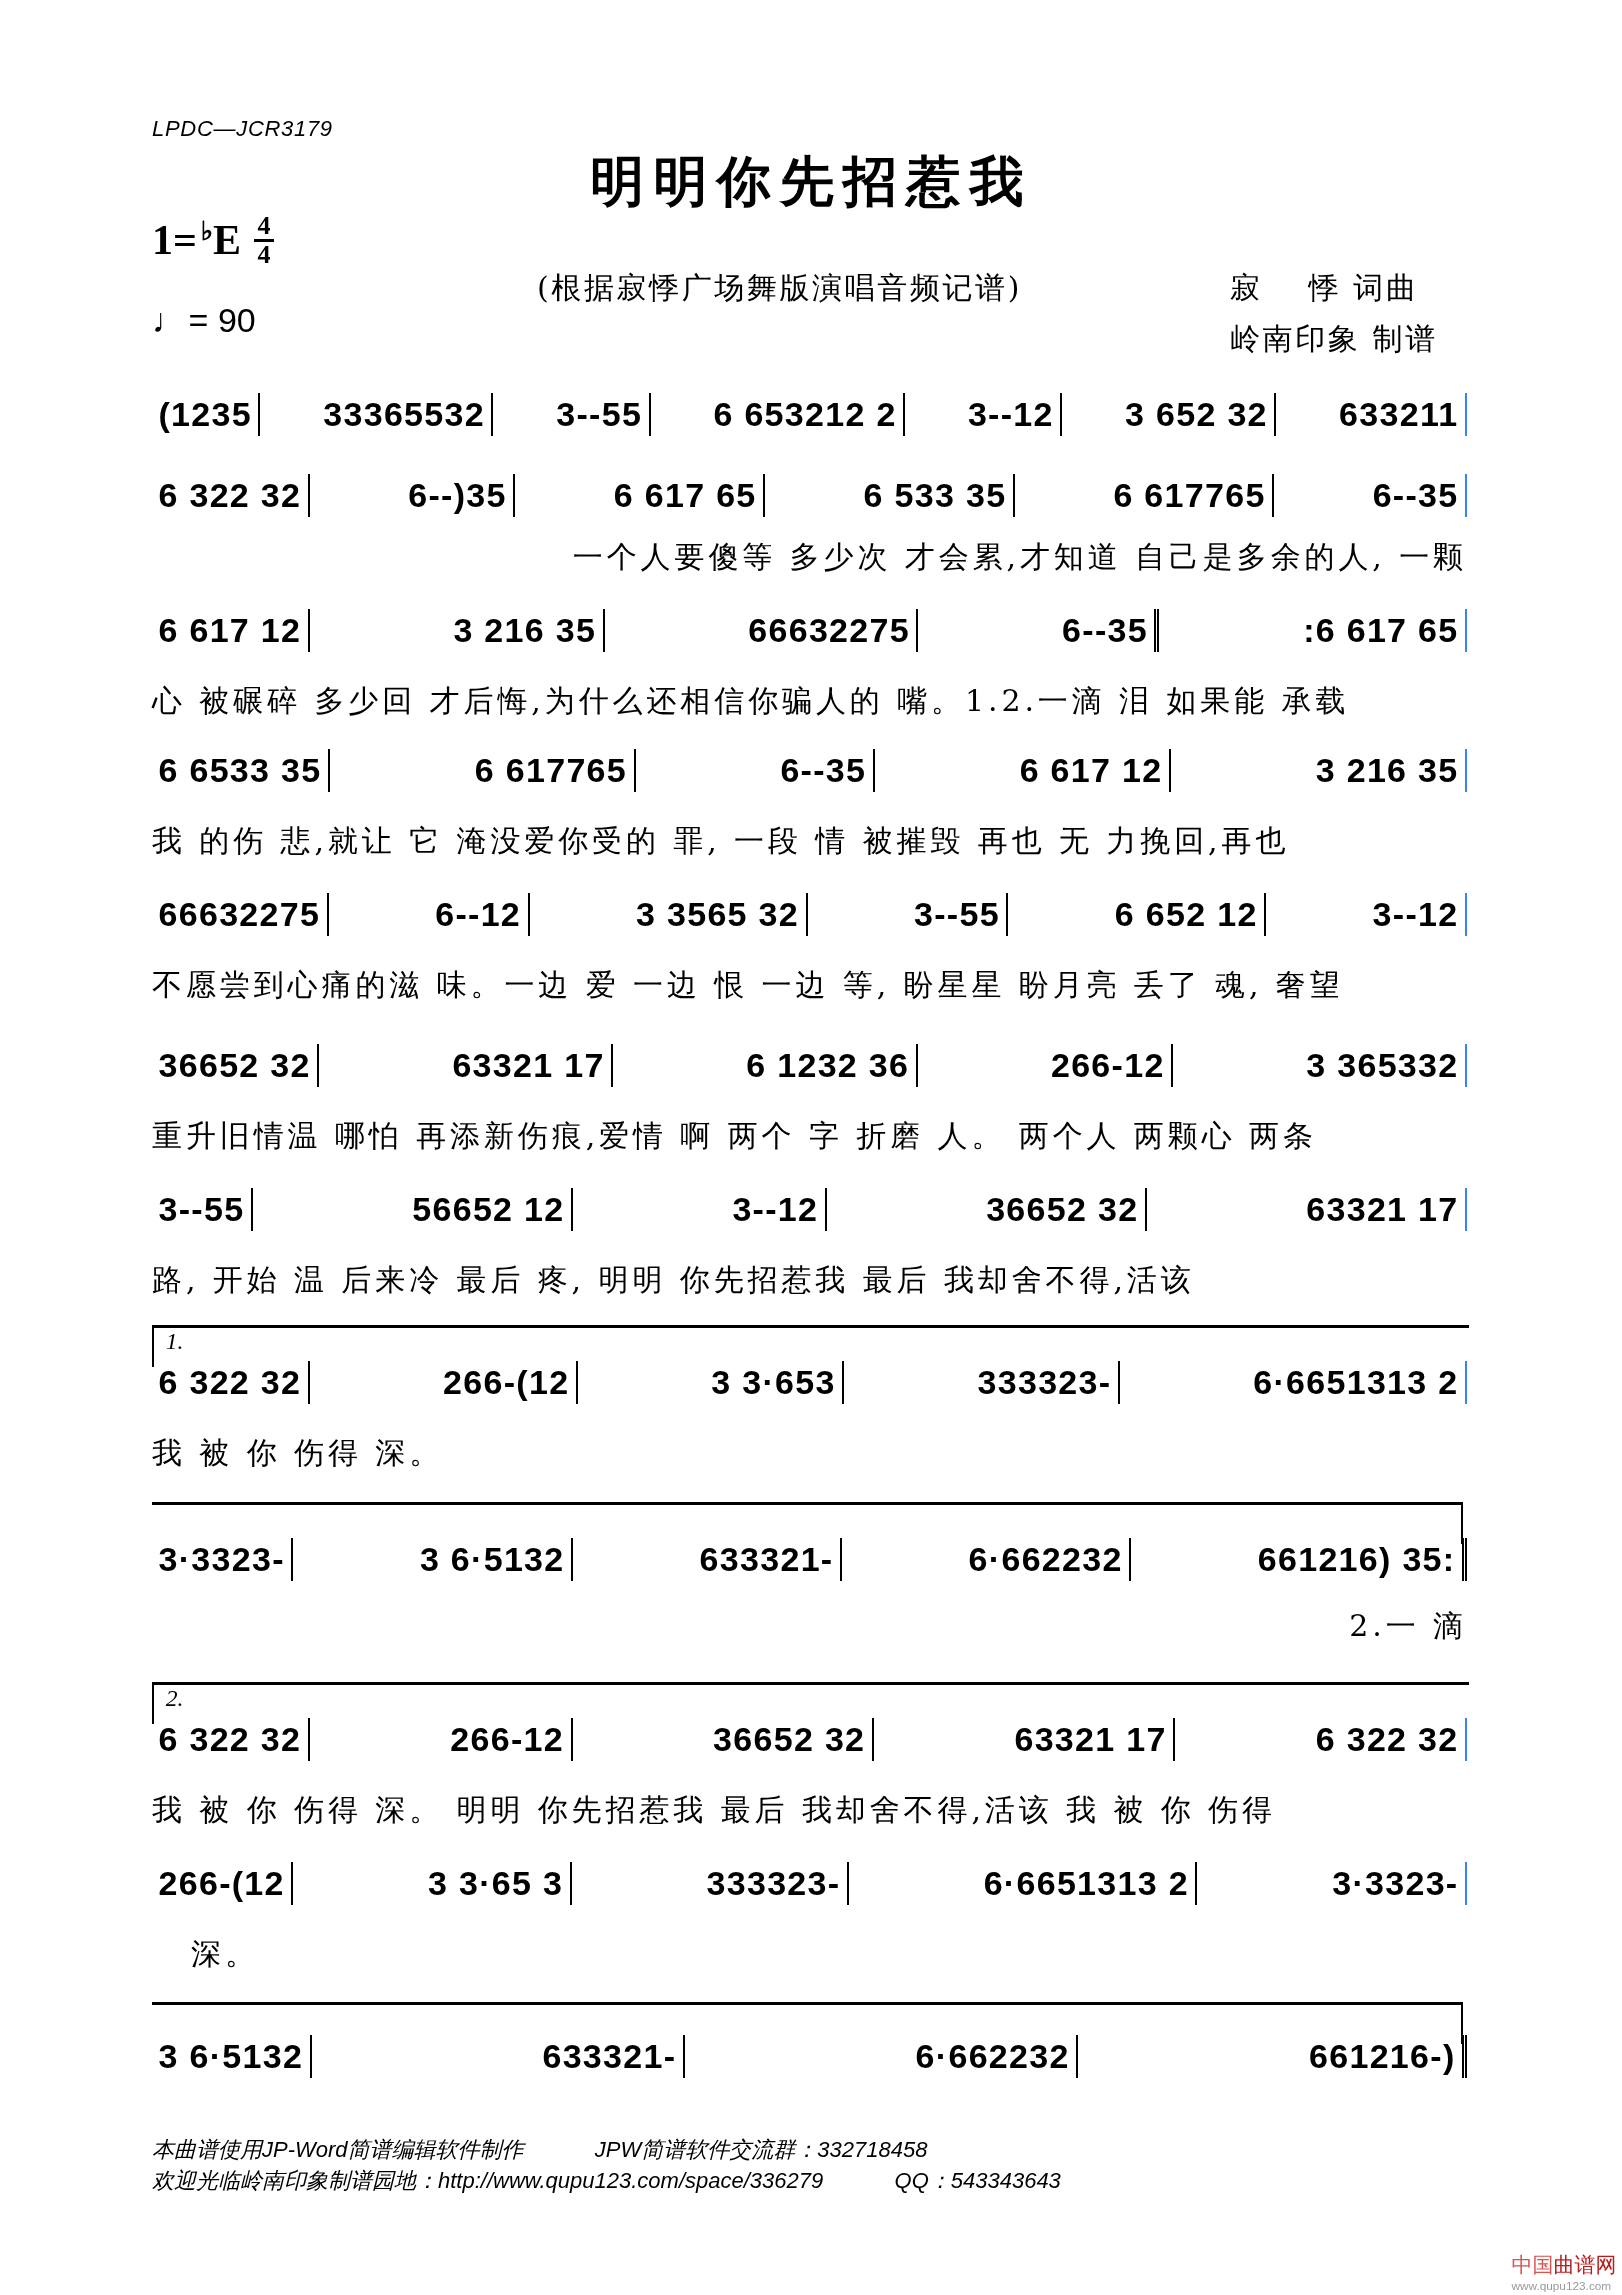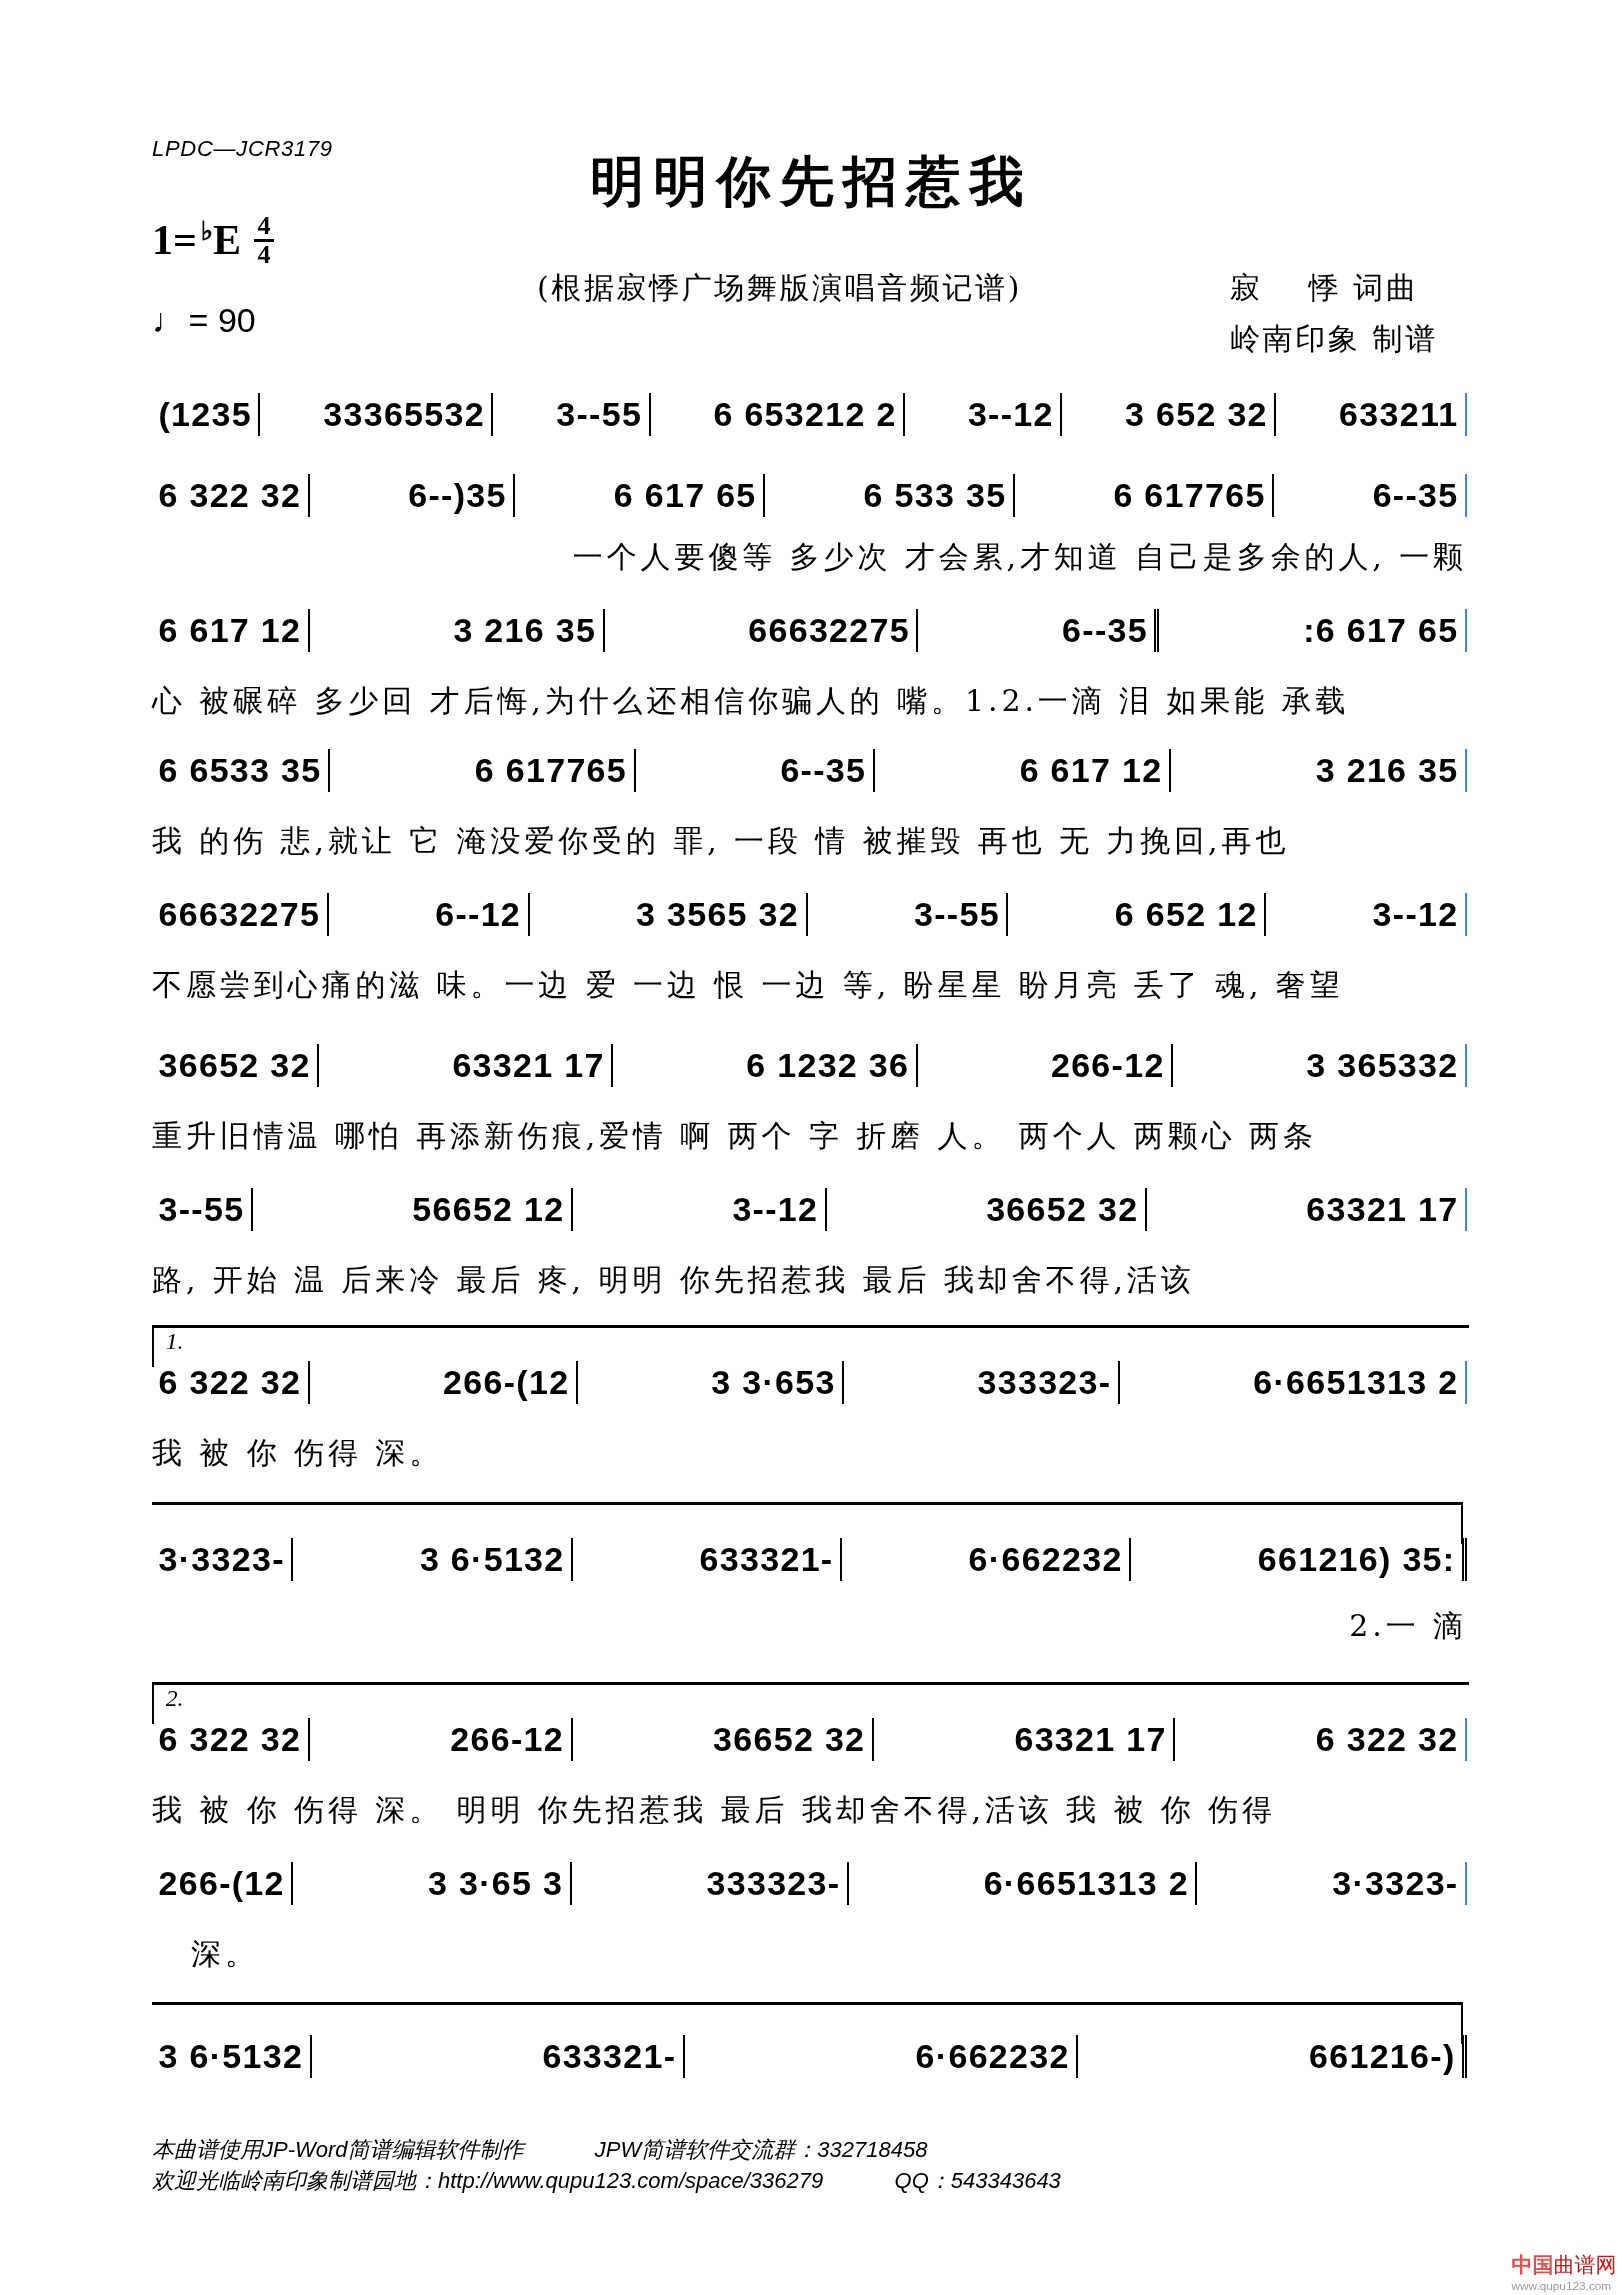--- a/index.html
+++ b/index.html
@@ -1,18 +1,18 @@
 <!DOCTYPE html>
 <html style="font-size:10.5px"><head>
 <meta charset="utf-8">
 <style>
   html,body{margin:0;padding:0;background:#ffffff;}
   body{width:1623px;height:2295px;position:relative;overflow:hidden;color:#000;font-family:"Liberation Sans","DejaVu Sans",sans-serif;}
   .abs{position:absolute;}
-  .code{left:152px;top:116px;font-size:22px;font-style:italic;letter-spacing:0.7px;margin-top:20px;}
+  .code{left:152px;top:116px;font-size:22px;font-style:italic;letter-spacing:0.7px;}
   .title{left:0;right:0;top:134px;text-align:center;font-family:Liberation Serif, serif;font-weight:bold;font-size:54px;letter-spacing:9.2px;margin-top:12px;}
   .key{left:152px;top:213px;font-family:"Liberation Serif",serif;font-weight:bold;font-size:42px;display:flex;align-items:center;}
   .key .flat{font-size:26px;vertical-align:super;margin-left:3.9px;position:relative;top:-9.2px;}
   .key .frac{display:inline-flex;flex-direction:column;align-items:center;font-size:26px;line-height:26px;margin-left:13px;}
   .key .frac .bar{width:19.6px;height:2.6px;background:#000;}
   .tempo{left:152px;top:301px;font-size:34px;display:flex;align-items:center;}
   .tempo .note{font-size:34px;margin-right:2.6px;}
   .subtitle{left:537px;top:268px;font-family:"DejaVu Serif",serif;font-size:30px;letter-spacing:2.6px;}
   .credits{left:1230px;top:249px;font-family:"DejaVu Serif",serif;font-size:30px;line-height:51px;letter-spacing:2.6px;margin-top:13px;}
   .credits .c1 span.gap{display:inline-block;width:46px;}
@@ -21,21 +21,21 @@
   .lyric{position:absolute;left:152px;width:1315px;font-family:"DejaVu Serif",serif;font-size:30px;letter-spacing:3.9px;white-space:nowrap;}
   .lyric.right{text-align:right;}
   .measure{display:inline-block;padding:0 6.5px;border-right:2px solid #000;height:43px;line-height:43px;}
   .measure:last-child{border-right:2px solid #3b82f6;}
   .measure.dbl{border-right:5.2px double #000;}
   .volta{position:absolute;border-top:3.3px solid #000;border-left:2px solid #000;height:39px;}
   .volta.end{border-left:none;border-right:2px solid #000;}
   .volta span{font-style:italic;font-family:"Liberation Serif",serif;font-size:23.6px;margin-left:11.8px;}
   .footer{position:absolute;left:152px;font-style:italic;font-size:22px;}
   .wm{position:absolute;right:6.5px;top:2251px;font-family:"DejaVu Serif",serif;}
-  .wm .cn{color:#d9534f;font-weight:bold;font-size:21px;text-align:center;}
+  .wm .cn{color:#d9534f;font-weight:normal;font-size:21px;text-align:center;}
   .wm .cn2{color:#b91c1c;font-size:21px;}
   .wm .url{display:block;color:#9a9a9a;font-size:11.8px;font-family:"Liberation Sans",sans-serif;}
 </style>
 </head>
 <body>
 
 <div class="abs code">LPDC—JCR3179</div>
 <div class="abs title">明明你先招惹我</div>
 
 <div class="abs key">

